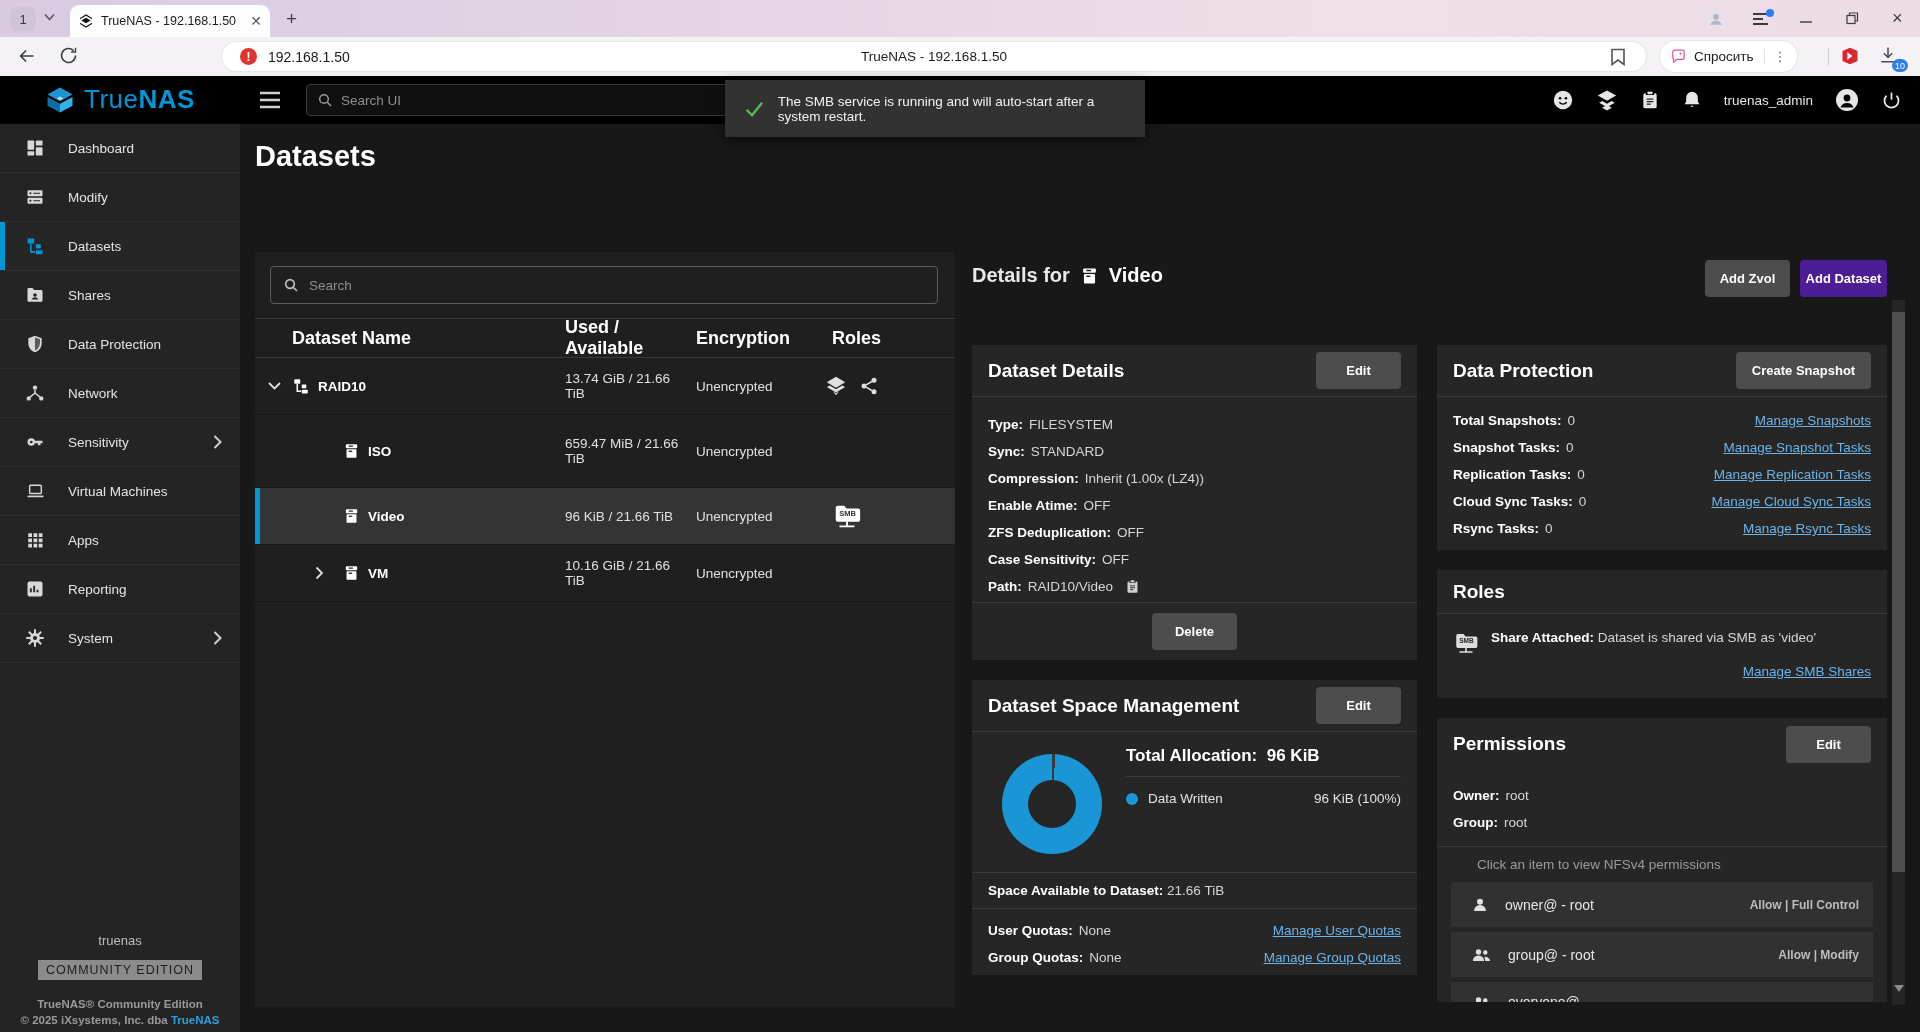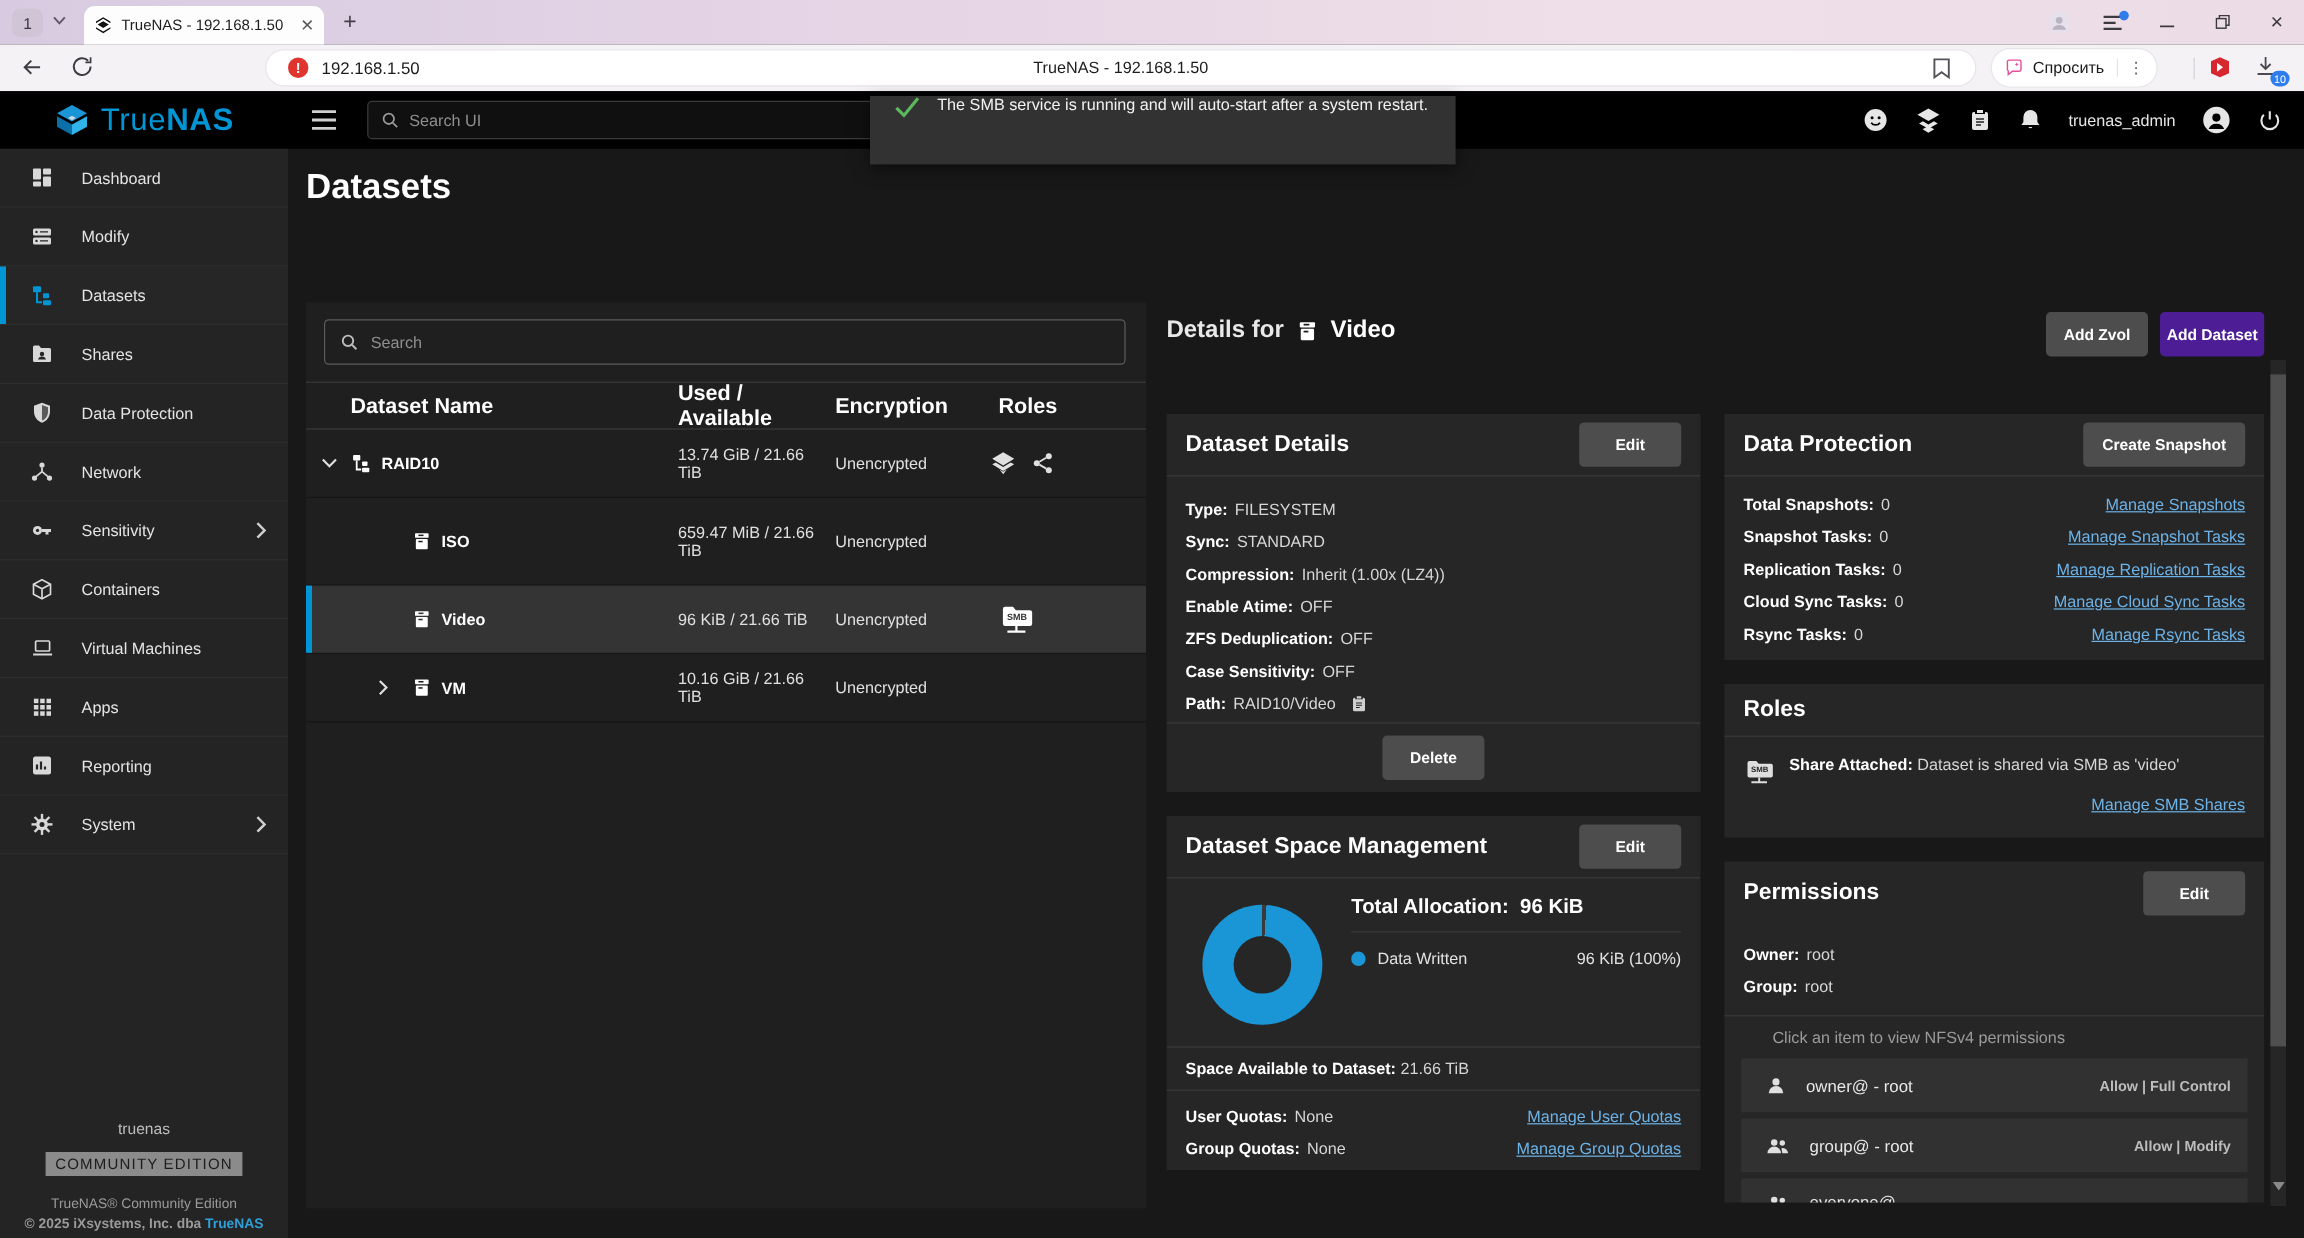--- a/index.html
+++ b/index.html
@@ -52,39 +52,39 @@
   .brand-text { font-size:26px; color:#0095d5; letter-spacing:.5px; }
   .brand-text b { font-weight:bold; }
   .hamburger { position:absolute; left:258px; top:14px; color:#cfcfcf; }
   .ui-search { position:absolute; left:306px; top:8px; width:436px; height:32px; background:#101010;
     border:1px solid #3c3c3c; border-radius:4px; display:flex; align-items:center; padding:0 10px; gap:8px; }
   .ui-search-ph { color:#8f8f8f; font-size:13.5px; }
   .hdr-icons { position:absolute; right:0; top:0; height:48px; display:flex; align-items:center; gap:22px; padding-right:18px; color:#e6e6e6; }
   .hdr-user { font-size:13.5px; color:#e6e6e6; }
 
   
-  .toast { position:absolute; left:725px; top:80px; width:488px; height:57px; background:#323232;
-    box-shadow:0 4px 14px rgba(0,0,0,.55); display:flex; align-items:flex-start; padding:0 20px; gap:14px; z-index:40; }
+  .toast { position:absolute; left:725px; top:80px; width:420px; height:57px; background:#323232;
+    box-shadow:0 4px 14px rgba(0,0,0,.55); display:flex; align-items:center; padding:0 20px; gap:14px; z-index:40; }
   .toast-text { color:#f2f2f2; font-size:13.5px; }
 
   
   .sidebar { position:absolute; left:0; top:124px; width:240px; height:908px; background:#242424; }
   .side-item { height:49px; display:flex; align-items:center; padding-left:24px; gap:22px;
     border-bottom:1px solid #2e2e2e; color:#d8d8d8; position:relative; }
   .side-item .lbl { font-size:13.5px; color:#e4e4e4; }
   .side-item .chev { position:absolute; right:18px; color:#cfcfcf; }
   .side-item.active { background:#262626; }
   .side-item.active::before { content:""; position:absolute; left:0; top:0; width:5px; height:100%; background:#0095d5; }
   .side-item.active .ico { color:#0095d5; }
   .side-item .ico { color:#d8d8d8; width:22px; display:flex; justify-content:center; }
   .side-footer { position:absolute; left:0; bottom:6px; width:240px; text-align:center; }
   .hostname { color:#bdbdbd; font-size:13px; margin-bottom:12px; }
   .edition-badge { display:inline-block; background:#8b8b8b; color:#1d1d1d; font-size:12.5px;
     letter-spacing:1px; padding:3px 8px; margin-bottom:18px; }
-  .foot-line1 { color:#9a9a9a; font-size:11.5px; font-weight:normal; margin-bottom:4px; }
+  .foot-line1 { color:#9a9a9a; font-size:11.5px; font-weight:bold; margin-bottom:4px; }
   .foot-line2 { color:#9a9a9a; font-size:11.5px; font-weight:bold; }
   .foot-line2 a { color:#2f9fd8; text-decoration:none; }
 
   
   .page-title { position:absolute; left:255px; top:140px; font-size:29px; font-weight:bold; color:#fff; }
 
   .datasets-panel { position:absolute; left:255px; top:252px; width:700px; height:755px; background:#1f1f1f; }
   .tbl-search { position:absolute; left:15px; top:14px; width:668px; height:38px; border:1px solid #5c5c5c;
     border-radius:4px; display:flex; align-items:center; padding:0 12px; gap:10px; }
   .tbl-search-ph { color:#8f8f8f; font-size:13.5px; }
@@ -400,29 +400,20 @@
           <circle cx="7.5" cy="12" r="1.6" fill="#242424"></circle>
           <path d="M12 10.5h9v3h-2.5V16h-3v-2.5H12v-3z"></path>
         </svg>
       </span>
     <span class="lbl">Sensitivity</span>
     <span class="chev">
         <svg width="9" height="14" viewBox="0 0 9 14">
           <path d="M1.5 1l6 6-6 6" stroke="currentColor" stroke-width="2" fill="none"></path>
         </svg>
       </span>
-  </div>
-  <div class="side-item">
-    <span class="ico">
-        <svg width="20" height="20" viewBox="0 0 24 24" fill="none" stroke="currentColor" stroke-width="1.7">
-          <path d="M12 2.5l8.5 4.5v10L12 21.5 3.5 17V7L12 2.5z"></path>
-          <path d="M3.5 7L12 11.5 20.5 7M12 11.5v10"></path>
-        </svg>
-      </span>
-    <span class="lbl">Containers</span>
   </div>
   <div class="side-item">
     <span class="ico">
         <svg width="21" height="20" viewBox="0 0 24 24" fill="none" stroke="currentColor" stroke-width="1.7">
           <rect x="5" y="5" width="14" height="10" rx="1"></rect>
           <path d="M2.5 18.5h19" stroke-width="2"></path>
         </svg>
       </span>
     <span class="lbl">Virtual Machines</span>
   </div>

